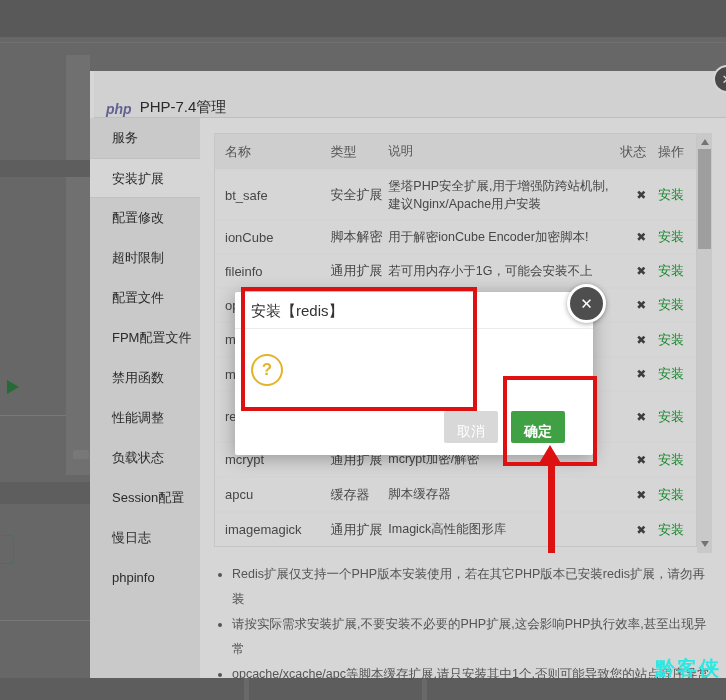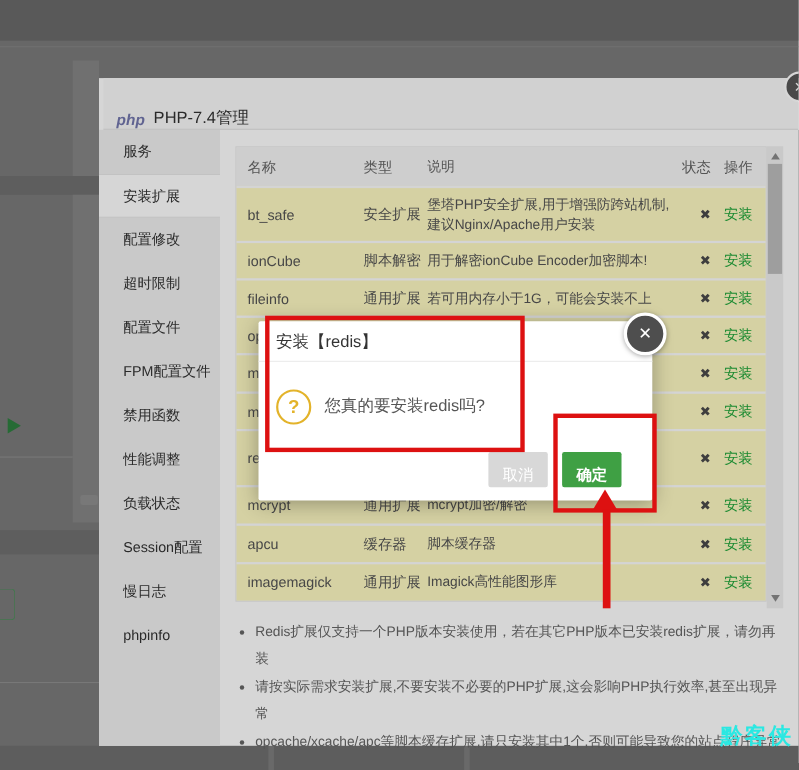--- a/index.html
+++ b/index.html
@@ -35,21 +35,21 @@
 
   
   #sidebar{left:90px;top:118px;width:110px;height:560px;background:#f0f0f0;}
   .side-item{height:40px;line-height:40px;padding-left:22px;font-size:13px;color:#333;cursor:pointer;}
   .side-item.active{background:#fff;border-top:1px solid #e6e6e6;border-bottom:1px solid #e6e6e6;
                     box-sizing:border-box;}
 
   
   #table-wrap{left:214px;top:133px;width:498px;height:420px;}
   #ext-table{position:absolute;left:0;top:0;width:483px;border:1px solid #ececec;box-sizing:border-box;}
-  .trow{display:flex;background:#fef9c3;border-top:2px solid #fdfdfd;align-items:center;}
+  .trow{display:flex;background:#ffffff;border-top:2px solid #fdfdfd;align-items:center;}
   .trow.thead{background:#f6f6f6;border-top:none;height:35px;color:#666;}
   .c-name{width:116px;padding-left:10px;box-sizing:border-box;font-size:13px;color:#555;}
   .c-type{width:58px;font-size:13px;color:#555;}
   .c-desc{width:222px;font-size:12.5px;color:#555;line-height:1.45;}
   .c-status{width:37px;text-align:right;font-size:12px;color:#4a4a4a;font-weight:bold;}
   .c-action{width:50px;text-align:center;font-size:13px;color:#20a53a;cursor:pointer;}
   .thead .c-name,.thead .c-type,.thead .c-desc{color:#666;}
   .thead .c-status,.thead .c-action{color:#666;font-weight:normal;font-size:13px;}
 
   
@@ -233,21 +233,20 @@
     <li>请按实际需求安装扩展,不要安装不必要的PHP扩展,这会影响PHP执行效率,甚至出现异常</li>
     <li>opcache/xcache/apc等脚本缓存扩展,请只安装其中1个,否则可能导致您的站点程序异常</li>
   </ul>
 </div>
 
 <div class="abs" id="dim"></div>
 
 <div class="abs" id="confirm">
   <div id="confirm-title">安装【redis】</div>
   <div id="q-icon">?</div>
-  <div id="confirm-msg">您真的要安装redis吗?</div>
   <div id="confirm-btns">
     <button class="dlg-btn" id="btn-cancel">取消</button>
     <button class="dlg-btn" id="btn-confirm">确定</button>
   </div>
 </div>
 <div class="abs" id="confirm-close">✕</div>
 
 <div class="abs red-box" id="red-box-1"></div>
 <div class="abs red-box" id="red-box-2"></div>
 <div class="abs" id="arrow-head"></div>

